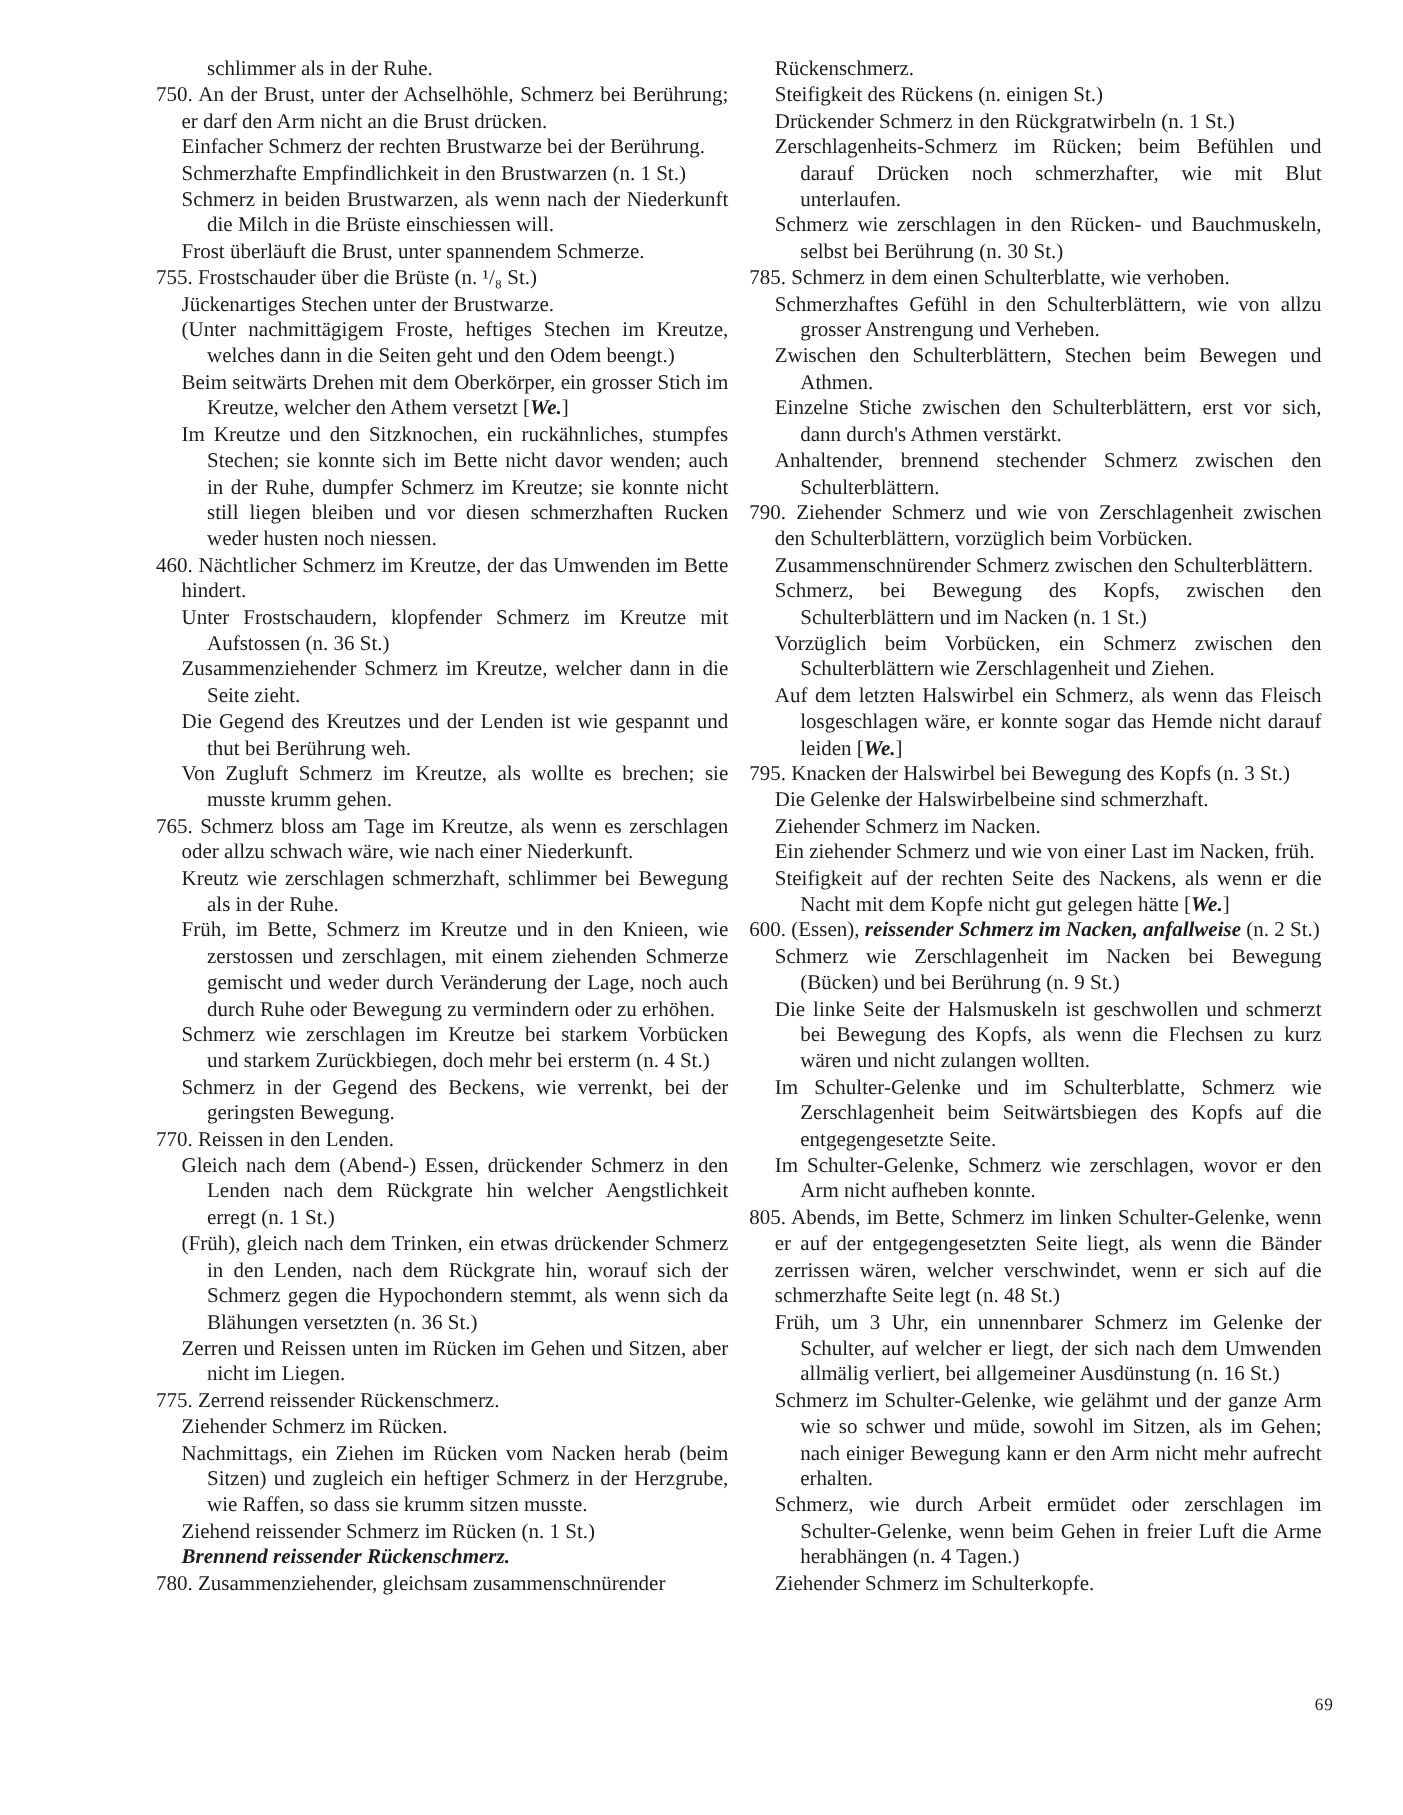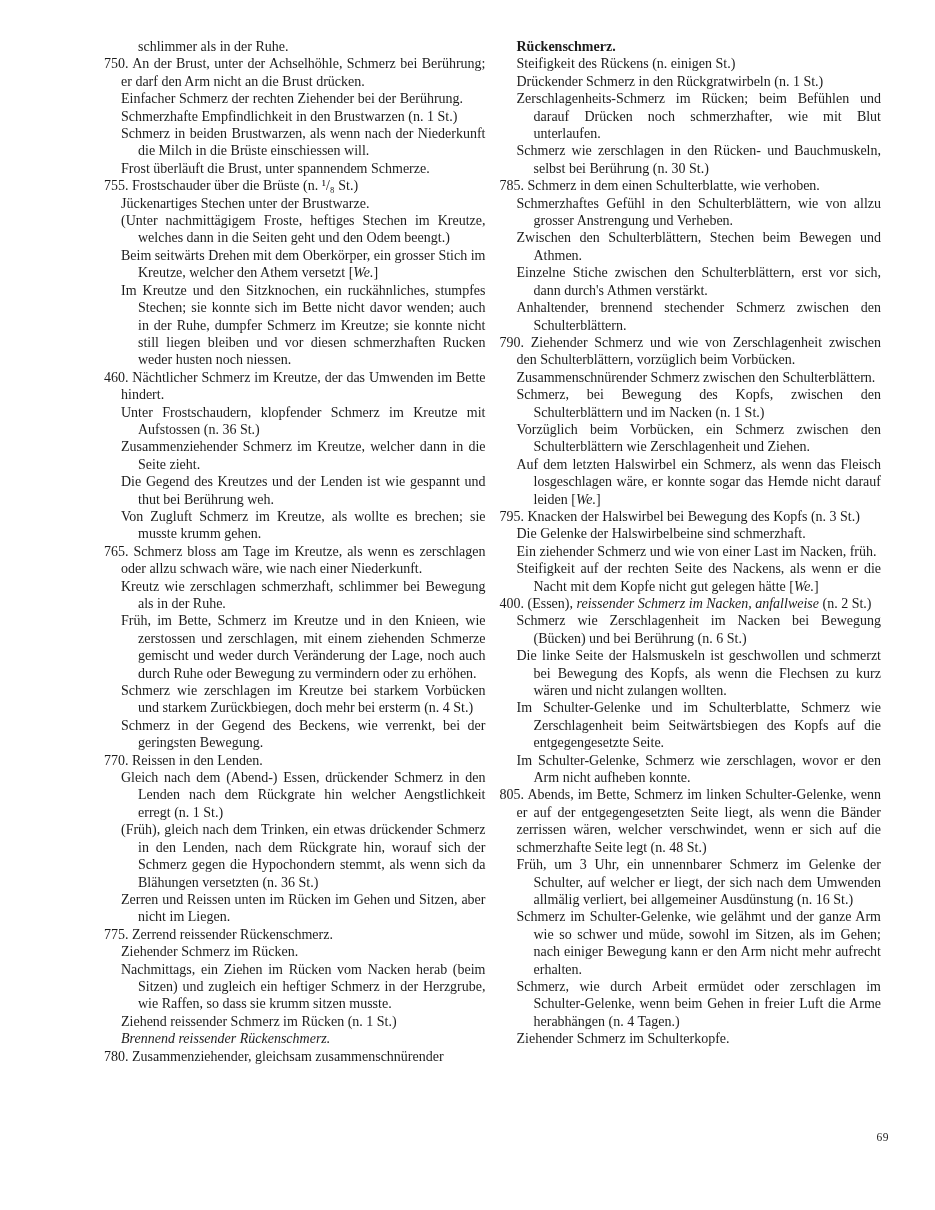--- a/index.html
+++ b/index.html
@@ -28,41 +28,41 @@
     flex: 1;
     font-size: 14px;
     line-height: 17.4px;
     text-align: justify;
     hyphens: auto;
     -webkit-hyphens: auto;
   }
   p.entry { margin: 0; }
   .numbered { padding-left: 17px; text-indent: -17px; }
   .plain    { padding-left: 34px; text-indent: -17px; }
-  .cont1    { padding-left: 17px; text-indent: 0; font-weight: bold; }
+  .cont1    { padding-left: 17px; text-indent: 0; }
   .cont2    { padding-left: 34px; text-indent: 0; }
-  .ital { font-style: italic; }
+  .ital { font-style: italic; font-weight: bold; }
   .folio {
     position: absolute;
     right: 46px;
     top: 1131px;
     font-size: 11.5px;
     letter-spacing: 0.5px;
     text-align: right;
   }
 </style>
 </head>
 <body>
 
 <div class="page">
   <div class="columns">
     <div class="column" id="col-0">
         <p class="entry cont2"><span class="reg">schlimmer als in der Ruhe.</span></p>
         <p class="entry numbered"><span class="num">750. </span><span class="reg">An der Brust, unter der Achselhöhle, Schmerz bei Berührung; er darf den Arm nicht an die Brust drücken.</span></p>
-        <p class="entry plain"><span class="reg">Einfacher Schmerz der rechten Ziehender bei der Berührung.</span></p>
+        <p class="entry plain"><span class="reg">Einfacher Schmerz der rechten Brustwarze bei der Berührung.</span></p>
         <p class="entry plain"><span class="reg">Schmerzhafte Empfindlichkeit in den Brustwarzen (n. 1 St.)</span></p>
         <p class="entry plain"><span class="reg">Schmerz in beiden Brustwarzen, als wenn nach der Niederkunft die Milch in die Brüste einschiessen will.</span></p>
         <p class="entry plain"><span class="reg">Frost überläuft die Brust, unter spannendem Schmerze.</span></p>
         <p class="entry numbered"><span class="num">755. </span><span class="reg">Frostschauder über die Brüste (n. ¹/₈ St.)</span></p>
         <p class="entry plain"><span class="reg">Jückenartiges Stechen unter der Brustwarze.</span></p>
         <p class="entry plain"><span class="reg">(Unter nachmittägigem Froste, heftiges Stechen im Kreutze, welches dann in die Seiten geht und den Odem beengt.)</span></p>
         <p class="entry plain"><span class="reg">Beim seitwärts Drehen mit dem Oberkörper, ein grosser Stich im Kreutze, welcher den Athem versetzt [</span><span class="ital">We.</span><span class="reg">]</span></p>
         <p class="entry plain"><span class="reg">Im Kreutze und den Sitzknochen, ein ruckähnliches, stumpfes Stechen; sie konnte sich im Bette nicht davor wenden; auch in der Ruhe, dumpfer Schmerz im Kreutze; sie konnte nicht still liegen bleiben und vor diesen schmerzhaften Rucken weder husten noch niessen.</span></p>
         <p class="entry numbered"><span class="num">460. </span><span class="reg">Nächtlicher Schmerz im Kreutze, der das Umwenden im Bette hindert.</span></p>
         <p class="entry plain"><span class="reg">Unter Frostschaudern, klopfender Schmerz im Kreutze mit Aufstossen (n. 36 St.)</span></p>
@@ -96,24 +96,25 @@
         <p class="entry plain"><span class="reg">Zwischen den Schulterblättern, Stechen beim Bewegen und Athmen.</span></p>
         <p class="entry plain"><span class="reg">Einzelne Stiche zwischen den Schulterblättern, erst vor sich, dann durch's Athmen verstärkt.</span></p>
         <p class="entry plain"><span class="reg">Anhaltender, brennend stechender Schmerz zwischen den Schulterblättern.</span></p>
         <p class="entry numbered"><span class="num">790. </span><span class="reg">Ziehender Schmerz und wie von Zerschlagenheit zwischen den Schulterblättern, vorzüglich beim Vorbücken.</span></p>
         <p class="entry plain"><span class="reg">Zusammenschnürender Schmerz zwischen den Schulterblättern.</span></p>
         <p class="entry plain"><span class="reg">Schmerz, bei Bewegung des Kopfs, zwischen den Schulterblättern und im Nacken (n. 1 St.)</span></p>
         <p class="entry plain"><span class="reg">Vorzüglich beim Vorbücken, ein Schmerz zwischen den Schulterblättern wie Zerschlagenheit und Ziehen.</span></p>
         <p class="entry plain"><span class="reg">Auf dem letzten Halswirbel ein Schmerz, als wenn das Fleisch losgeschlagen wäre, er konnte sogar das Hemde nicht darauf leiden [</span><span class="ital">We.</span><span class="reg">]</span></p>
         <p class="entry numbered"><span class="num">795. </span><span class="reg">Knacken der Halswirbel bei Bewegung des Kopfs (n. 3 St.)</span></p>
         <p class="entry plain"><span class="reg">Die Gelenke der Halswirbelbeine sind schmerzhaft.</span></p>
+        <p class="entry plain"><span class="reg">Ziehender Schmerz im Nacken.</span></p>
         <p class="entry plain"><span class="reg">Ein ziehender Schmerz und wie von einer Last im Nacken, früh.</span></p>
         <p class="entry plain"><span class="reg">Steifigkeit auf der rechten Seite des Nackens, als wenn er die Nacht mit dem Kopfe nicht gut gelegen hätte [</span><span class="ital">We.</span><span class="reg">]</span></p>
-        <p class="entry numbered"><span class="num">400. </span><span class="reg">(Essen), </span><span class="ital">reissender Schmerz im Nacken, anfallweise</span><span class="reg"> (n. 2 St.)</span></p>
-        <p class="entry plain"><span class="reg">Schmerz wie Zerschlagenheit im Nacken bei Bewegung (Bücken) und bei Berührung (n. 6 St.)</span></p>
+        <p class="entry numbered"><span class="num">600. </span><span class="reg">(Essen), </span><span class="ital">reissender Schmerz im Nacken, anfallweise</span><span class="reg"> (n. 2 St.)</span></p>
+        <p class="entry plain"><span class="reg">Schmerz wie Zerschlagenheit im Nacken bei Bewegung (Bücken) und bei Berührung (n. 9 St.)</span></p>
         <p class="entry plain"><span class="reg">Die linke Seite der Halsmuskeln ist geschwollen und schmerzt bei Bewegung des Kopfs, als wenn die Flechsen zu kurz wären und nicht zulangen wollten.</span></p>
         <p class="entry plain"><span class="reg">Im Schulter-Gelenke und im Schulterblatte, Schmerz wie Zerschlagenheit beim Seitwärtsbiegen des Kopfs auf die entgegengesetzte Seite.</span></p>
         <p class="entry plain"><span class="reg">Im Schulter-Gelenke, Schmerz wie zerschlagen, wovor er den Arm nicht aufheben konnte.</span></p>
         <p class="entry numbered"><span class="num">805. </span><span class="reg">Abends, im Bette, Schmerz im linken Schulter-Gelenke, wenn er auf der entgegengesetzten Seite liegt, als wenn die Bänder zerrissen wären, welcher verschwindet, wenn er sich auf die schmerzhafte Seite legt (n. 48 St.)</span></p>
         <p class="entry plain"><span class="reg">Früh, um 3 Uhr, ein unnennbarer Schmerz im Gelenke der Schulter, auf welcher er liegt, der sich nach dem Umwenden allmälig verliert, bei allgemeiner Ausdünstung (n. 16 St.)</span></p>
         <p class="entry plain"><span class="reg">Schmerz im Schulter-Gelenke, wie gelähmt und der ganze Arm wie so schwer und müde, sowohl im Sitzen, als im Gehen; nach einiger Bewegung kann er den Arm nicht mehr aufrecht erhalten.</span></p>
         <p class="entry plain"><span class="reg">Schmerz, wie durch Arbeit ermüdet oder zerschlagen im Schulter-Gelenke, wenn beim Gehen in freier Luft die Arme herabhängen (n. 4 Tagen.)</span></p>
         <p class="entry plain"><span class="reg">Ziehender Schmerz im Schulterkopfe.</span></p>
       </div>
   </div>

